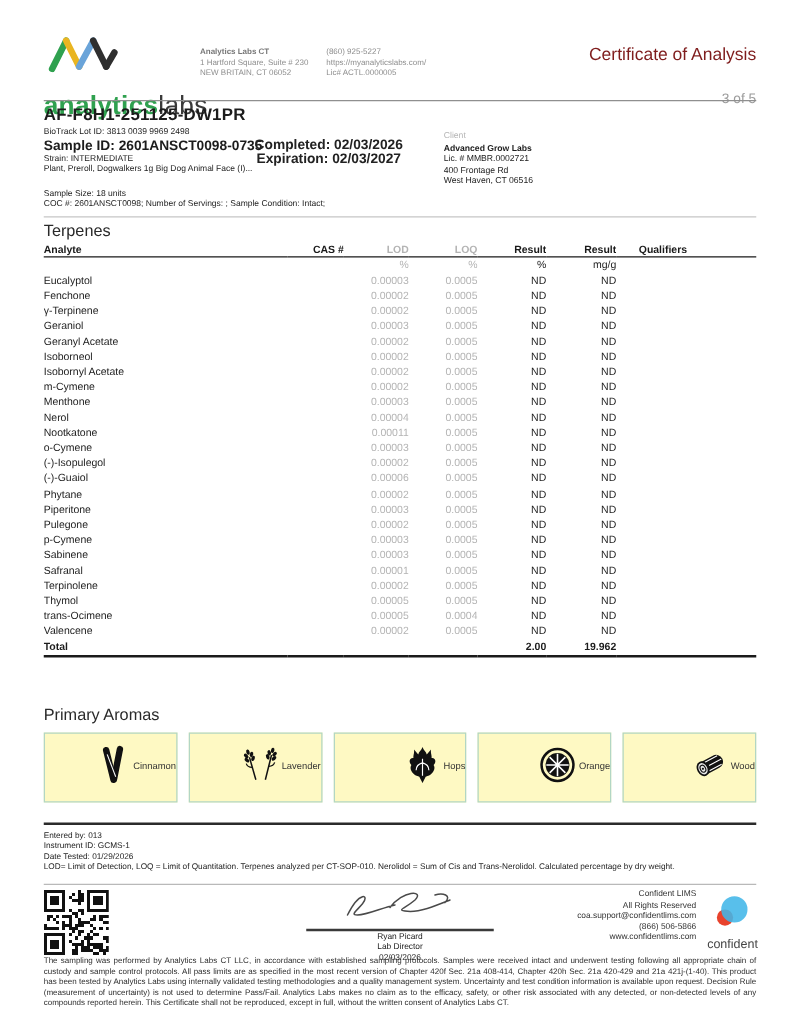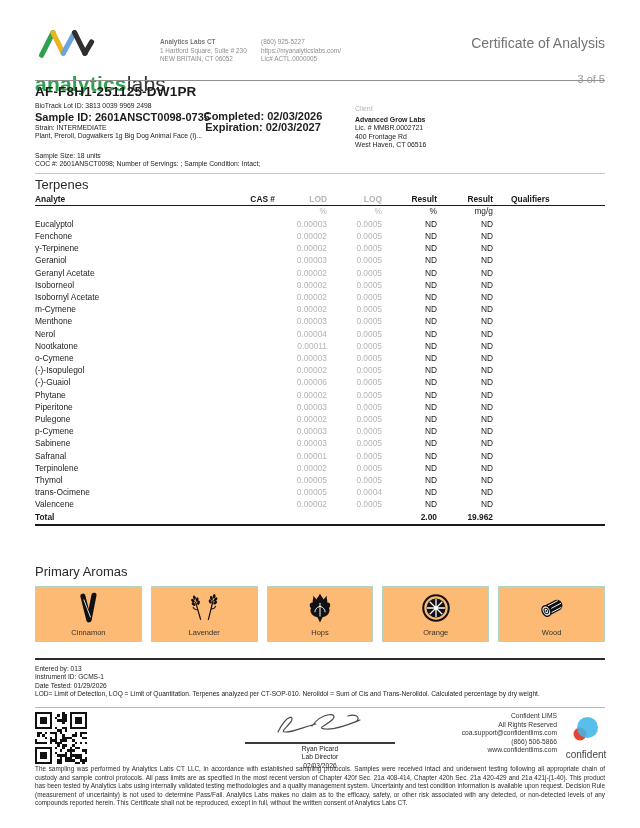--- a/index.html
+++ b/index.html
@@ -9,21 +9,21 @@
   
   .hdr{top:26px;left:35px;right:35px;display:flex;align-items:flex-start;}
   .logo-block{width:125px;}
   .logo-text{font-size:21px;font-weight:bold;letter-spacing:.2px;margin-top:10px;}
   .logo-text .g{color:#2fa14f;}
   .logo-text .d{color:#3a3a3a;font-weight:normal;}
   .lab-info{width:101px;font-size:6.4px;line-height:8.6px;color:#8e8e8e;padding-top:12px;}
   .lab-info .nm{font-weight:bold;color:#777;}
   .lab-contact{width:120px;font-size:6.4px;line-height:8.6px;color:#8e8e8e;padding-top:12px;}
   .doc-title-block{flex:1;text-align:right;padding-top:9px;}
-  .doc-title{font-size:14px;color:#737373;}
+  .doc-title{font-size:14px;color:#7f1d1d;}
   .page-num{font-size:11px;color:#9c9c9c;margin-top:22px;}
   .hdr-rule{top:80px;left:35px;right:35px;border-top:1px solid #8f8f8f;}
   
   .batch{top:84px;left:35px;font-size:13.5px;font-weight:bold;letter-spacing:.2px;}
   .s-left{top:102px;left:35px;width:172px;}
   .s-small{font-size:6.8px;line-height:8.2px;color:#222;}
   .s-id{font-size:11px;font-weight:bold;margin:1px 0 1px 0;white-space:nowrap;}
   .s-bottom{top:152px;left:35px;width:420px;}
   .s-dates{top:111px;left:198px;width:130px;font-size:11px;line-height:10.5px;font-weight:bold;color:#222;text-align:center;}
   .client{top:105px;left:355px;width:180px;font-size:6.9px;line-height:8.6px;}
@@ -40,22 +40,22 @@
   .c-cas,.c-lod,.c-loq,.c-rpct,.c-rmg{text-align:right;}
   .c-qual{text-align:left;padding-left:18px !important;margin-top:12px;}
   tr.hdr-row th{font-weight:bold;color:#1a1a1a;border-bottom:1.5px solid #1a1a1a;}
   tr.hdr-row th.gray{color:#b4b4b4;margin-left:24px;}
   .gray{color:#b4b4b4;}
   tr.units-row td{height:11.5px;line-height:11.5px;}
   tr.total-row td{font-weight:bold;border-bottom:2px solid #1a1a1a;height:13px;line-height:13px;}
   
   .aroma-title{top:564px;left:35px;text-align:center;}
   .cards{top:586px;left:35px;right:35px;display:flex;gap:9px;}
-  .card{flex:1;height:56px;border:1px solid #b2d6c4;background:#fdba74;display:flex;
-        flex-direction:column;align-items:center;justify-content:flex-end;padding-bottom:4px;box-sizing:border-box;}
+  .card{flex:1;height:56px;border:1px solid #b2d6c4;background:#fef9c3;display:flex;
+        flex-direction:row;align-items:center;justify-content:flex-end;padding-bottom:4px;box-sizing:border-box;}
   .card .ic{height:38px;display:flex;align-items:center;}
   .card .cl{font-size:7.5px;color:#333;margin-top:1px;}
   
   .thick-div{top:658px;left:35px;right:35px;border-top:2px solid #2b2b2b;}
   .footnotes{top:665px;left:35px;right:35px;font-size:6.6px;line-height:8.3px;color:#222;}
   .thin-rule2{top:707px;left:35px;right:35px;border-top:1px solid #b9b9b9;}
   .qr{top:712px;left:35px;}
   .sig-block{top:710px;left:230px;width:180px;text-align:center;}
   .sig-line{border-top:2px solid #3a3a3a;width:150px;margin:0 auto;}
   .sig-txt{font-size:6.7px;line-height:7.3px;color:#222;margin-top:1px;}

